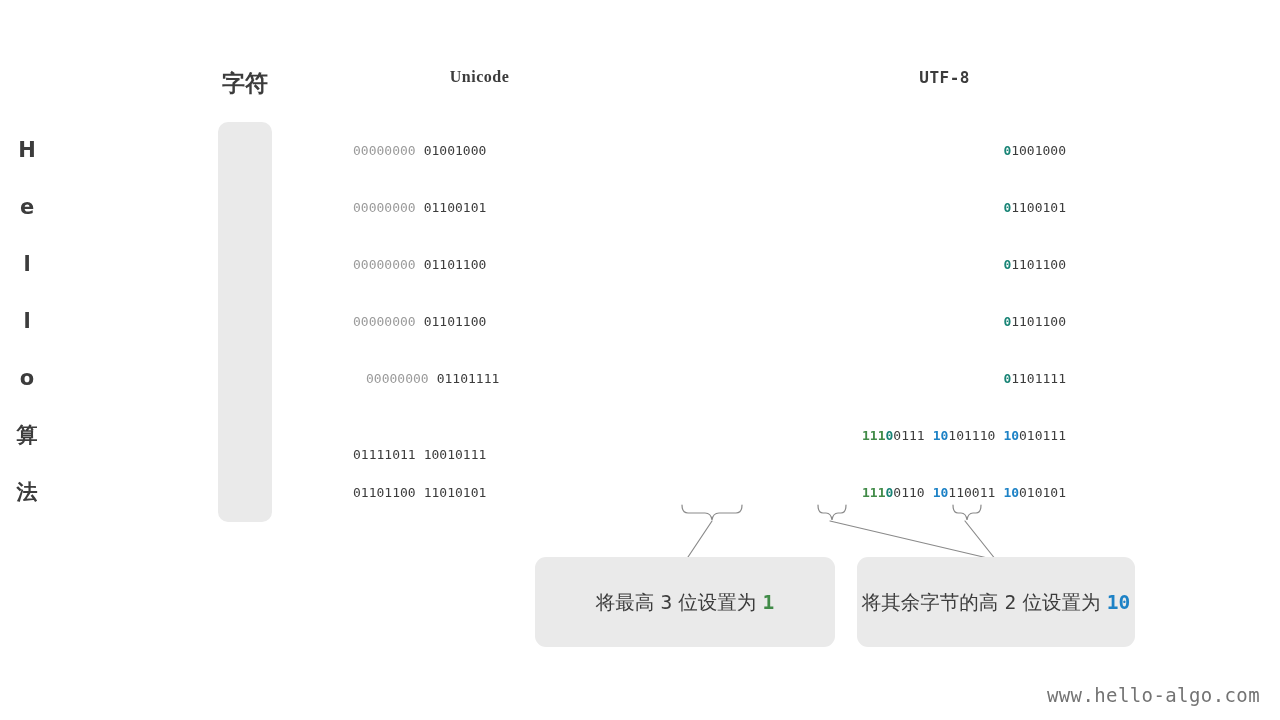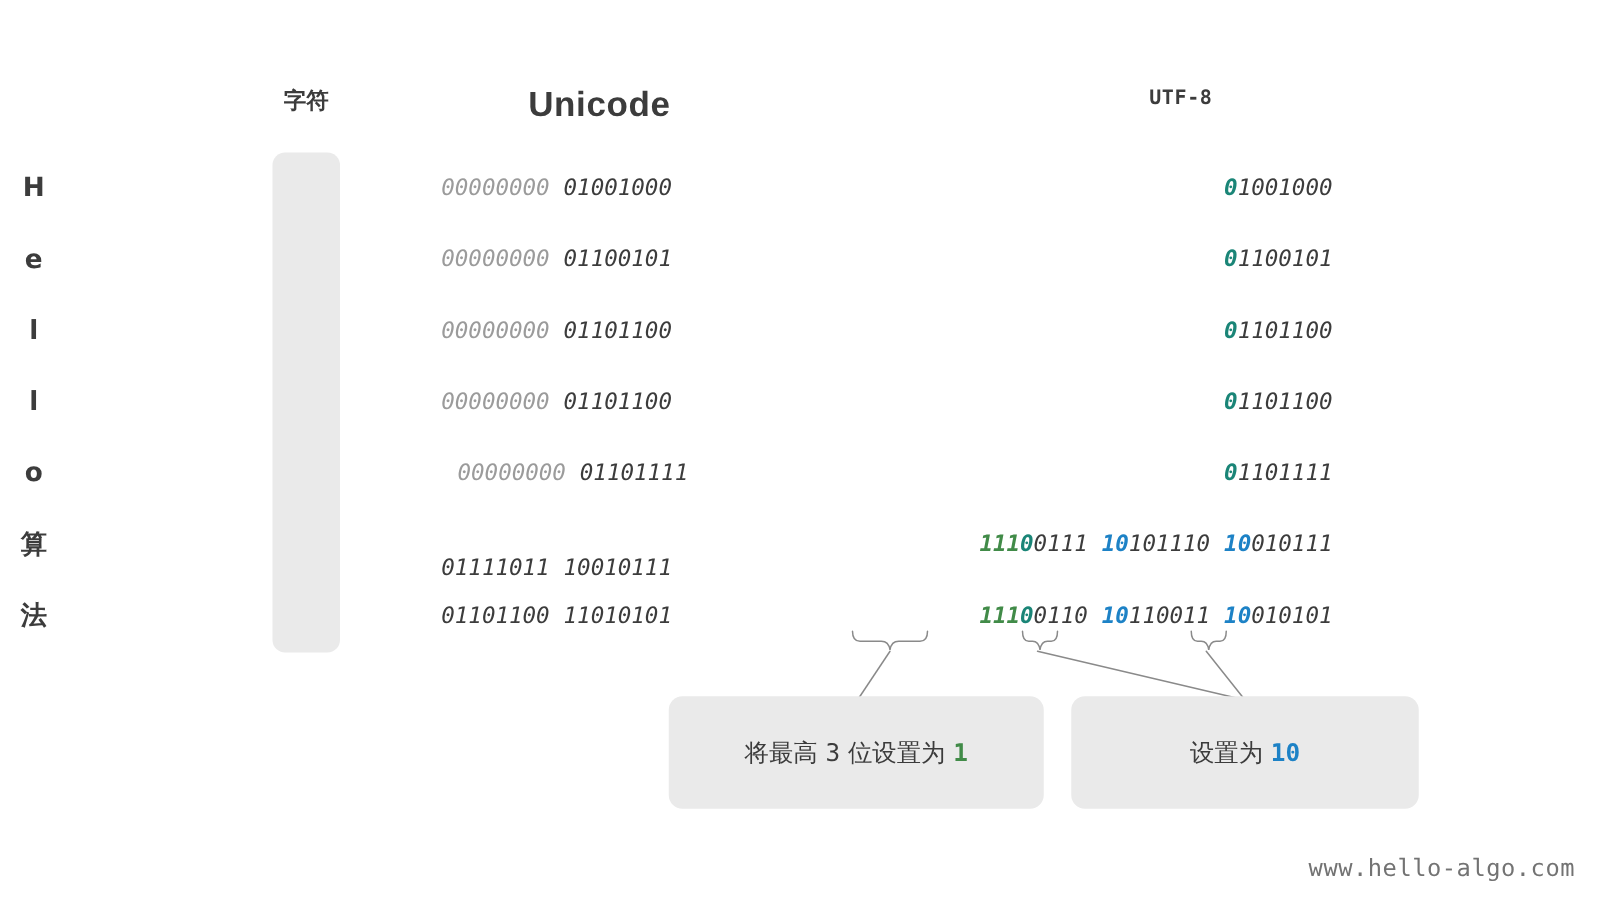--- a/index.html
+++ b/index.html
@@ -21,30 +21,30 @@
     position: absolute;
     font-weight: bold;
     color: #3c3c3c;
     white-space: nowrap;
   }
   #hdr-char {
     left: 218px;
     top: 68px;
     width: 54px;
     text-align: center;
-    font-size: 18px;
+    font-size: 23px;
     font-family: Liberation Serif, serif;
   }
   #hdr-unicode {
     left: 353px;
     top: 68px;
     width: 253px;
     text-align: center;
-    font-size: 28px;
-    font-family: Liberation Sans, sans-serif;
+    font-size: 16px;
+    font-family: Liberation Serif, serif;
     letter-spacing: 0.5px;
   }
   #hdr-utf8 {
     left: 780px;
     top: 68px;
     width: 190px;
     text-align: right;
     font-size: 16px;
     font-family: "DejaVu Sans Mono", "Liberation Mono", monospace;
     letter-spacing: 0.5px;
@@ -72,24 +72,23 @@
     color: #3c3c3c;
     font-family: "DejaVu Sans", "Liberation Sans", sans-serif;
   }
 
   
   .bin-row {
     position: absolute;
     height: 26px;
     line-height: 26px;
     font-family: "DejaVu Sans Mono", "Liberation Mono", monospace;
-    font-size: 18px;
+    font-size: 13px;
     white-space: nowrap;
     color: #3c3c3c;
-    font-style: italic;
   }
   .unicode-cell {
     left: 353px;
     text-align: left;
   }
   .utf8-cell {
     right: 214px;
     text-align: right;
   }
   .dim  { color: #9b9b9b; }
@@ -202,17 +201,20 @@
 </svg>
 
 <div class="callout" id="callout-1">
   <div class="callout-line">
     <span>将最高 </span><span class="num">3</span><span> 位设置为 </span><span class="hl-green">1</span>
   </div>
 </div>
 
 <div class="callout" id="callout-2">
   <div class="callout-line">
+    <span>将其余字节的高 </span><span class="num">2</span><span> 位</span>
+  </div>
+  <div class="callout-line">
     <span>设置为 </span><span class="hl-blue">10</span>
   </div>
 </div>
 
 <div id="watermark">www.hello-algo.com</div>
 
 </body></html>

